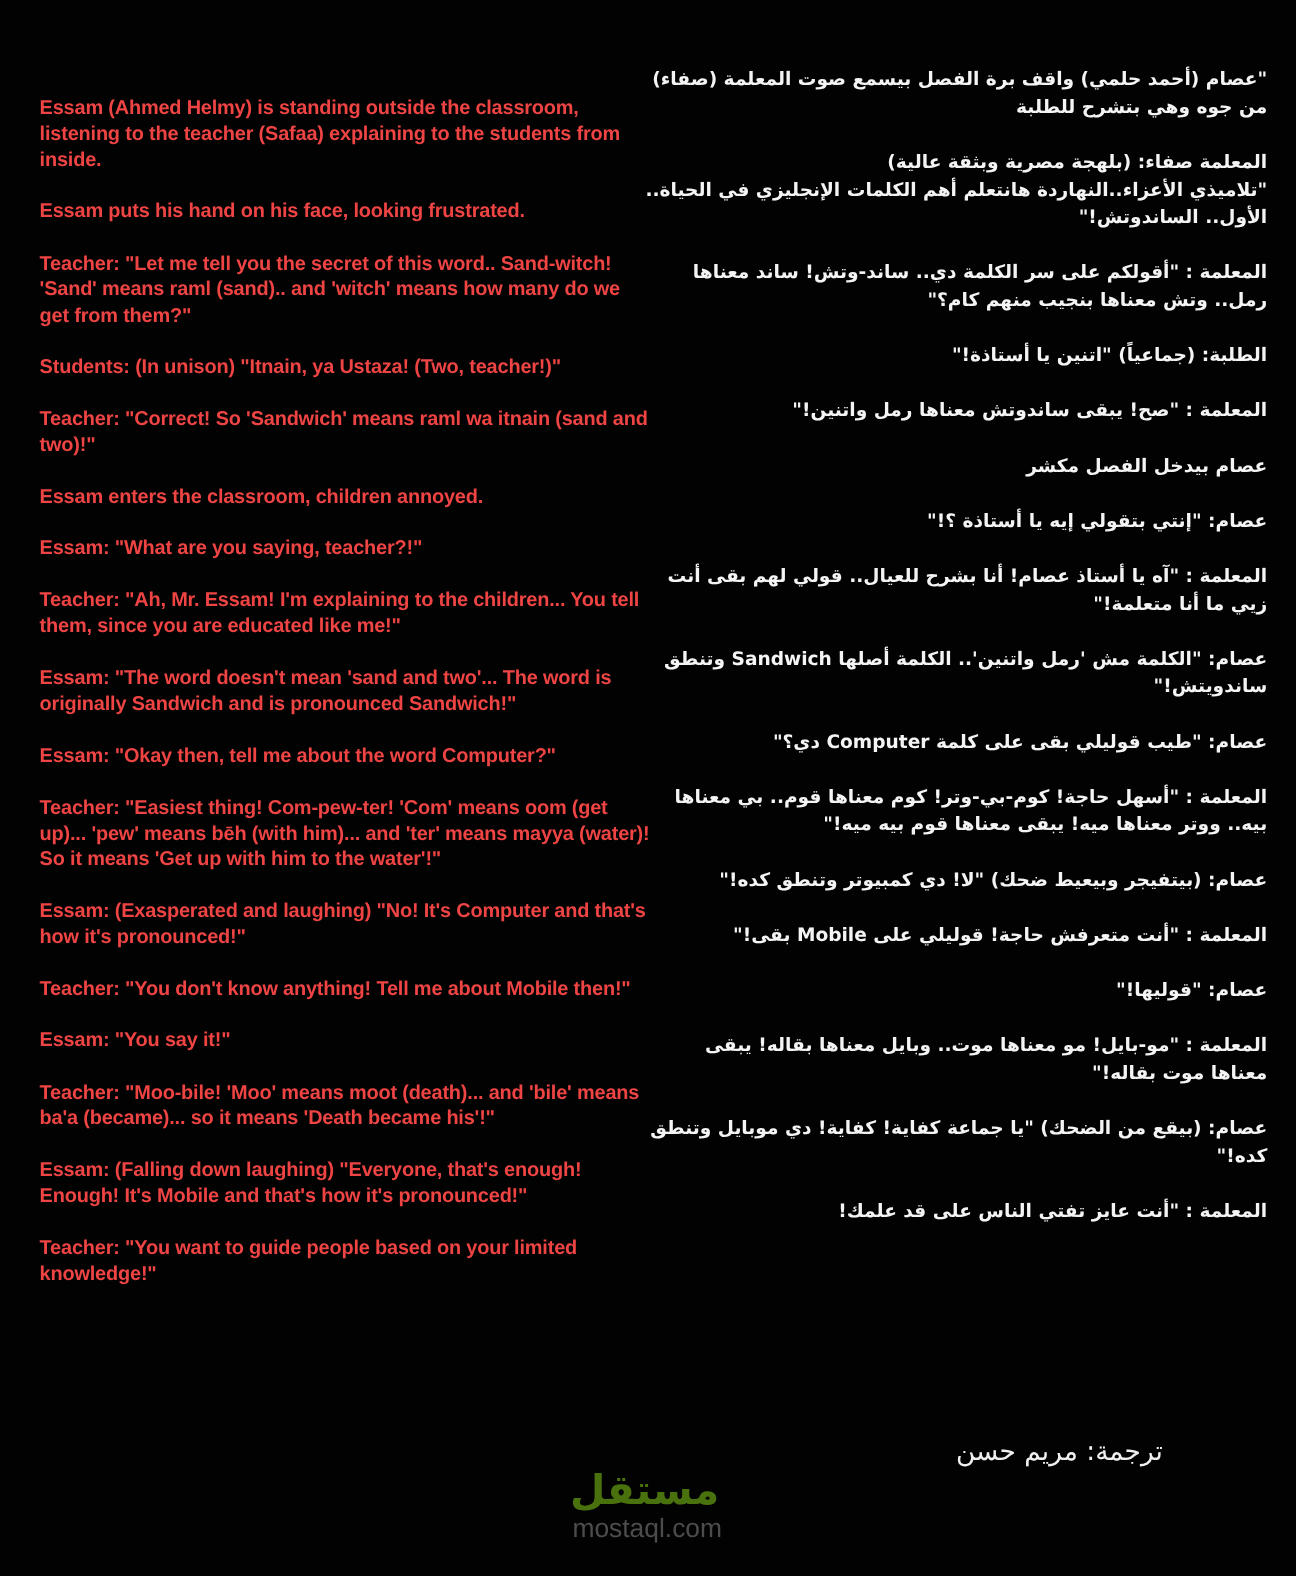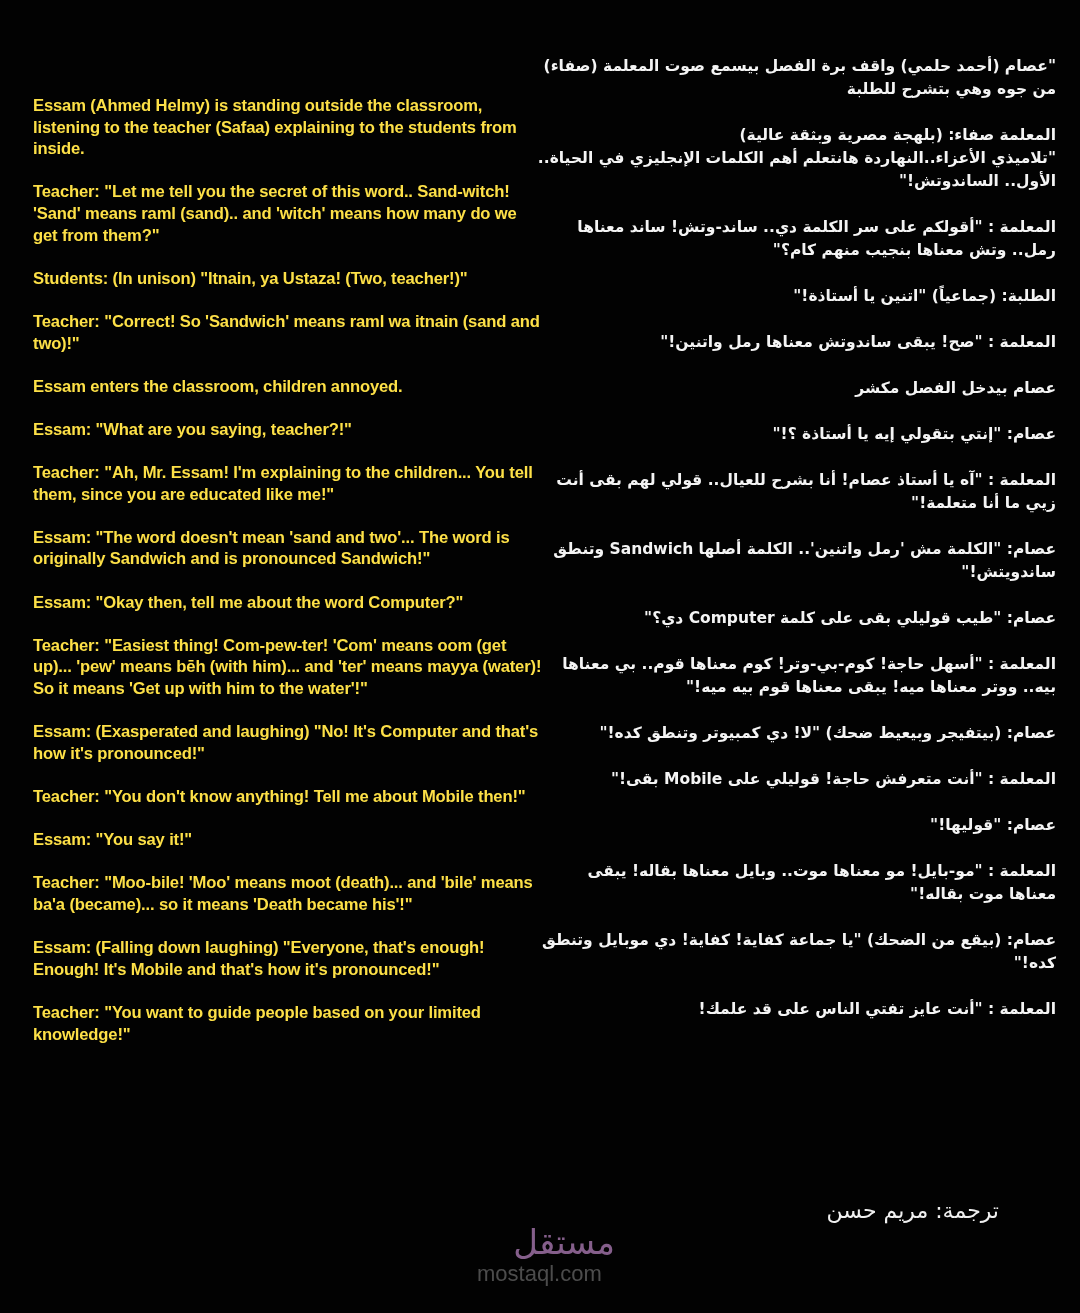--- a/index.html
+++ b/index.html
@@ -14,23 +14,23 @@
     overflow: hidden;
     background: #020202;
   }
   .doc {
     position: absolute;
     inset: 0;
   }
   .col-en {
     position: absolute;
     left: 33px;
-    top: 95px;
+    top: 79px;
     width: 510px;
-    color: #fde047;
+    color: #ef4444;
     font-family: "Liberation Sans", "DejaVu Sans", sans-serif;
     font-weight: 700;
     font-size: 16.6px;
     line-height: 21.6px;
     letter-spacing: -0.15px;
   }
   .col-en p {
     margin: 0 0 21.6px 0;
     white-space: pre-line;
   }
@@ -50,21 +50,21 @@
   .col-ar p {
     margin: 0 0 23px 0;
     white-space: pre-line;
     unicode-bidi: plaintext;
   }
   .col-ar p.tight {
     margin-bottom: 0;
   }
   .credit {
     position: absolute;
-    left: 779px;
+    left: 749px;
     top: 1198px;
     width: 220px;
     direction: rtl;
     text-align: right;
     color: #f0f0f0;
     font-family: "DejaVu Sans", sans-serif;
     font-weight: 400;
     font-size: 22px;
   }
   .watermark {
@@ -74,24 +74,24 @@
     width: 140px;
     height: 62px;
     pointer-events: none;
     opacity: 0.55;
   }
   .watermark .wm-ar {
     position: absolute;
     left: 0;
     top: -4px;
     width: 140px;
-    text-align: right;
-    color: #f0abfc;
+    text-align: left;
+    color: #84cc16;
     font-family: "DejaVu Sans", sans-serif;
-    font-weight: 400;
+    font-weight: 700;
     font-size: 34px;
     direction: rtl;
     line-height: 40px;
   }
   .watermark .wm-en {
     position: absolute;
     left: 2px;
     top: 38px;
     width: 140px;
     color: #8a8a8a;
@@ -101,20 +101,21 @@
     line-height: 20px;
   }
 </style>
 </head>
 <body>
 
 <div class="doc">
 
   <div class="col-en">
     <p>Essam (Ahmed Helmy) is standing outside the classroom, listening to the teacher (Safaa) explaining to the students from inside.</p>
+    <p>Essam puts his hand on his face, looking frustrated.</p>
     <p>Teacher: "Let me tell you the secret of this word.. Sand-witch! 'Sand' means raml (sand).. and 'witch' means how many do we get from them?"</p>
     <p>Students: (In unison) "Itnain, ya Ustaza! (Two, teacher!)"</p>
     <p>Teacher: "Correct! So 'Sandwich' means raml wa itnain (sand and two)!"</p>
     <p>Essam enters the classroom, children annoyed.</p>
     <p>Essam: "What are you saying, teacher?!"</p>
     <p>Teacher: "Ah, Mr. Essam! I'm explaining to the children... You tell them, since you are educated like me!"</p>
     <p>Essam: "The word doesn't mean 'sand and two'... The word is originally Sandwich and is pronounced Sandwich!"</p>
     <p>Essam: "Okay then, tell me about the word Computer?"</p>
     <p>Teacher: "Easiest thing! Com-pew-ter! 'Com' means oom (get up)... 'pew' means bēh (with him)... and 'ter' means mayya (water)! So it means 'Get up with him to the water'!"</p>
     <p>Essam: (Exasperated and laughing) "No! It's Computer and that's how it's pronounced!"</p>

